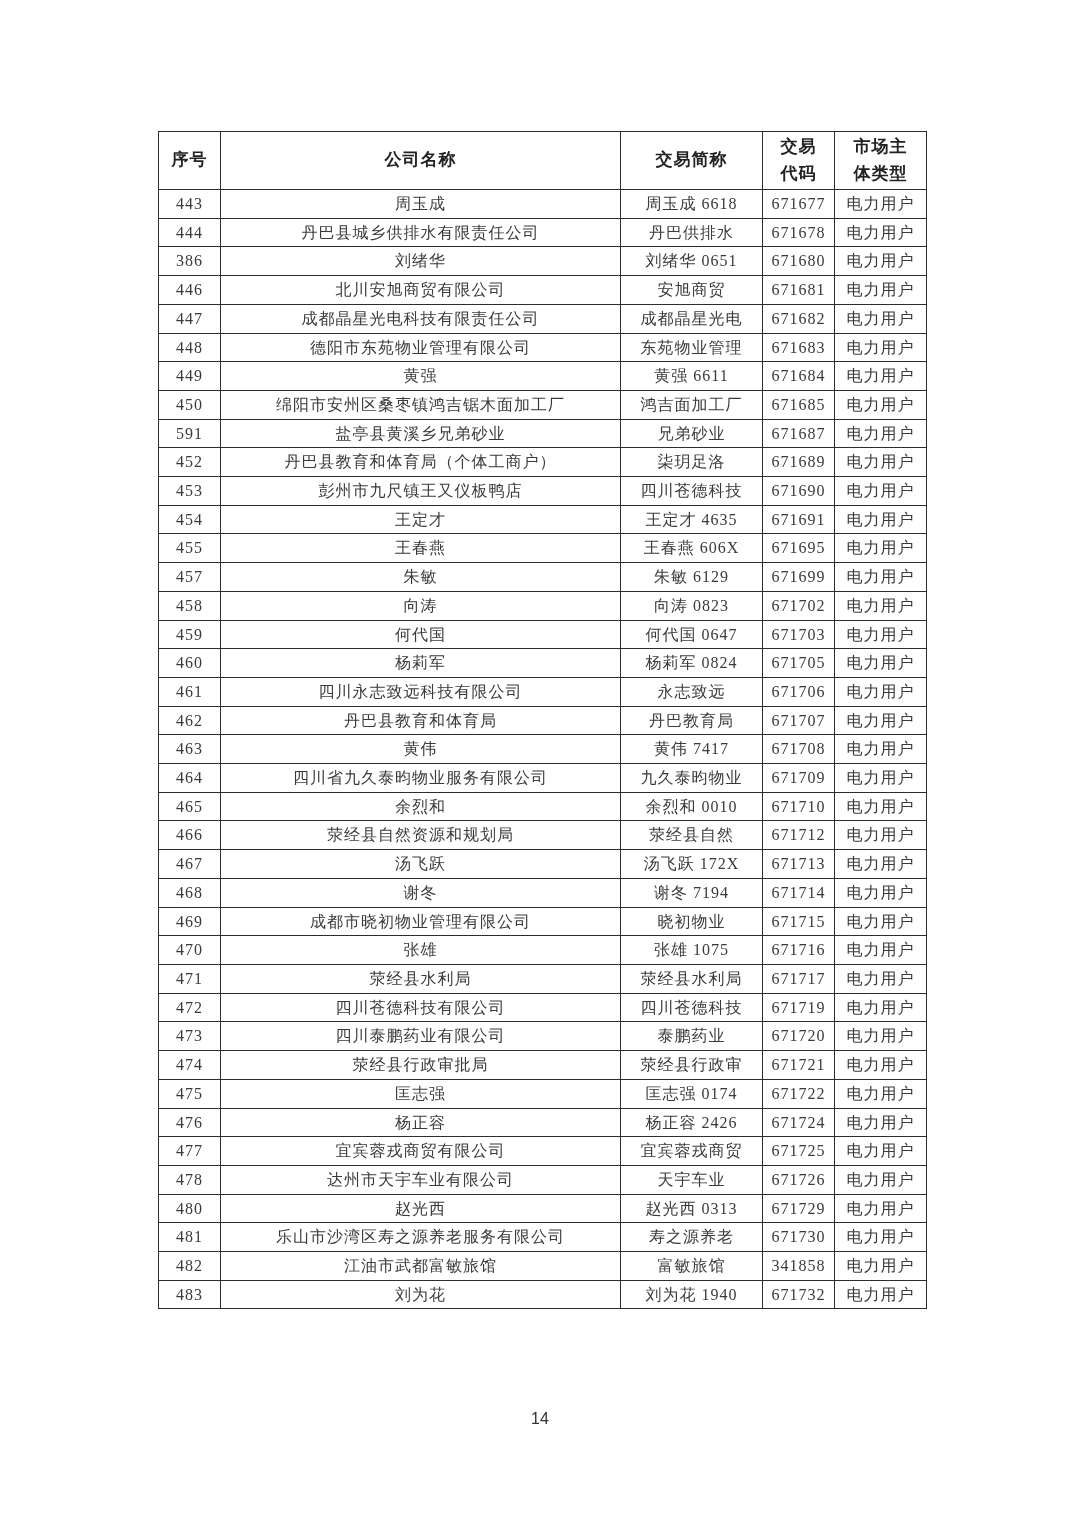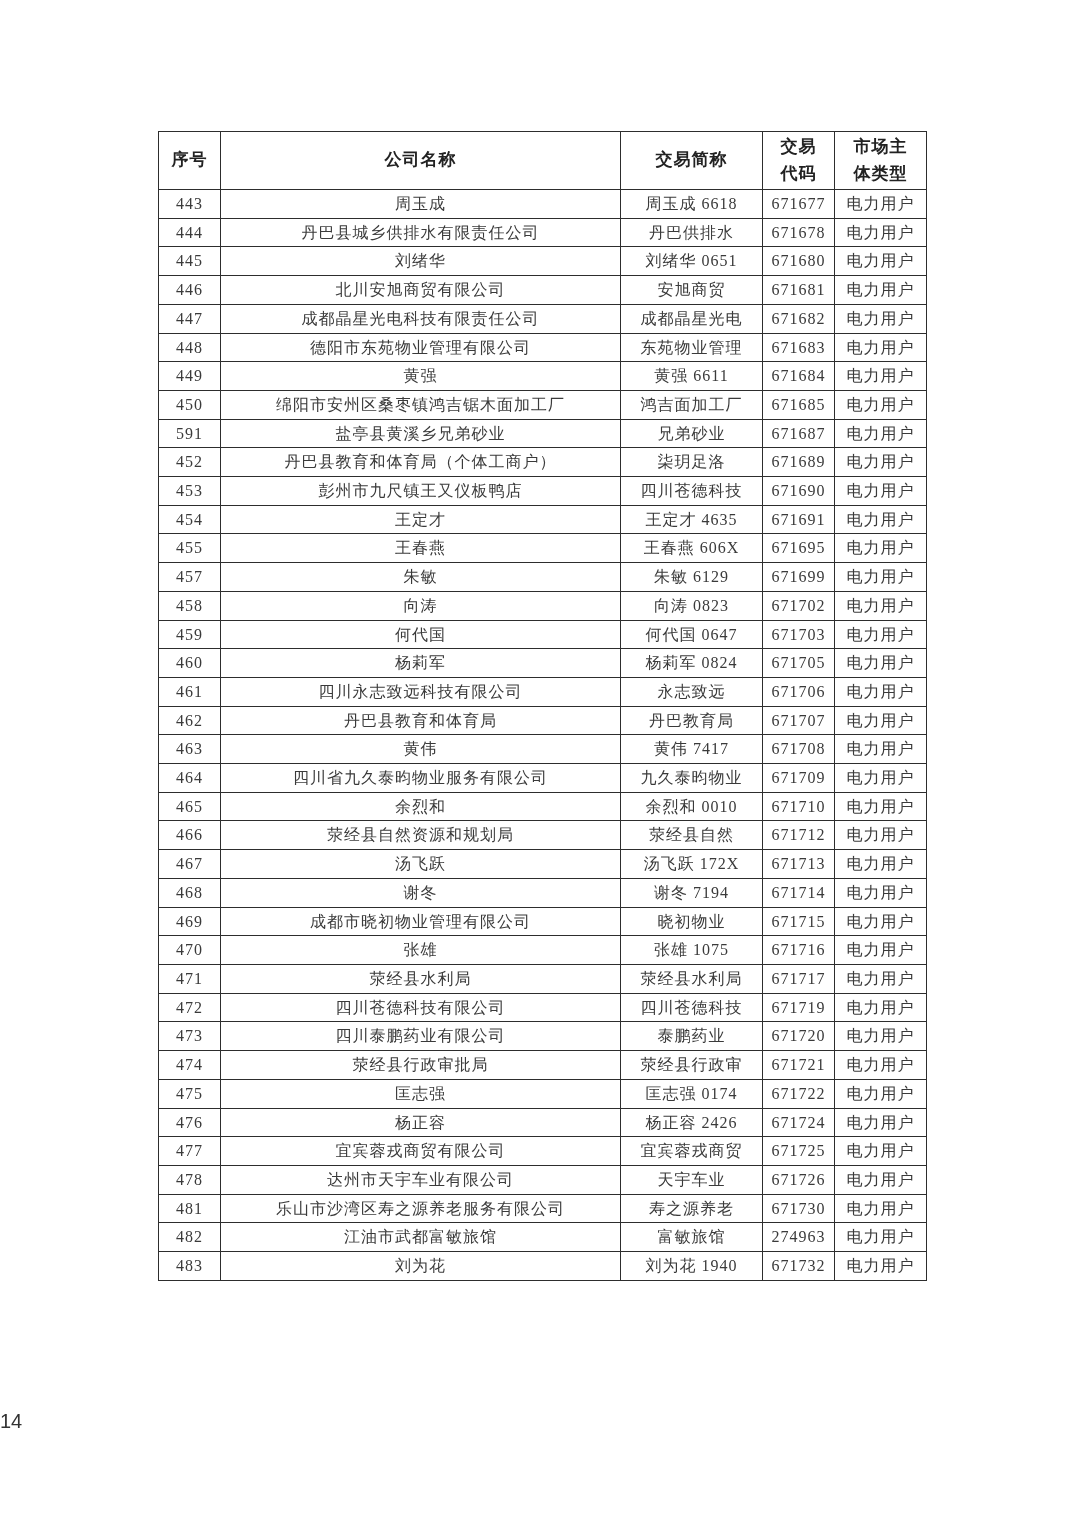--- a/index.html
+++ b/index.html
@@ -45,21 +45,22 @@
     height: 27.7px;
     line-height: 27.7px;
     white-space: nowrap;
     overflow: hidden;
   }
   .page-number {
     position: absolute;
     top: 1410px;
     left: 0;
     width: 100%;
-    font-size: 20px;
+    text-align: center;
+    font-size: 16px;
     color: #333333;
     font-family: "Liberation Sans", sans-serif;
   }
 </style>
 </head>
 <body>
 
 <div class="page">
 
   <table class="doc-table">
@@ -90,21 +91,21 @@
     <td>电力用户</td>
   </tr>
         <tr>
     <td>444</td>
     <td>丹巴县城乡供排水有限责任公司</td>
     <td>丹巴供排水</td>
     <td>671678</td>
     <td>电力用户</td>
   </tr>
         <tr>
-    <td>445</td>
+    <td>386</td>
     <td>刘绪华</td>
     <td>刘绪华 0651</td>
     <td>671680</td>
     <td>电力用户</td>
   </tr>
         <tr>
     <td>446</td>
     <td>北川安旭商贸有限公司</td>
     <td>安旭商贸</td>
     <td>671681</td>
@@ -321,31 +322,38 @@
     <td>电力用户</td>
   </tr>
         <tr>
     <td>478</td>
     <td>达州市天宇车业有限公司</td>
     <td>天宇车业</td>
     <td>671726</td>
     <td>电力用户</td>
   </tr>
         <tr>
+    <td>480</td>
+    <td>赵光西</td>
+    <td>赵光西 0313</td>
+    <td>671729</td>
+    <td>电力用户</td>
+  </tr>
+        <tr>
     <td>481</td>
     <td>乐山市沙湾区寿之源养老服务有限公司</td>
     <td>寿之源养老</td>
     <td>671730</td>
     <td>电力用户</td>
   </tr>
         <tr>
     <td>482</td>
     <td>江油市武都富敏旅馆</td>
     <td>富敏旅馆</td>
-    <td>274963</td>
+    <td>341858</td>
     <td>电力用户</td>
   </tr>
         <tr>
     <td>483</td>
     <td>刘为花</td>
     <td>刘为花 1940</td>
     <td>671732</td>
     <td>电力用户</td>
   </tr>
       </tbody>

